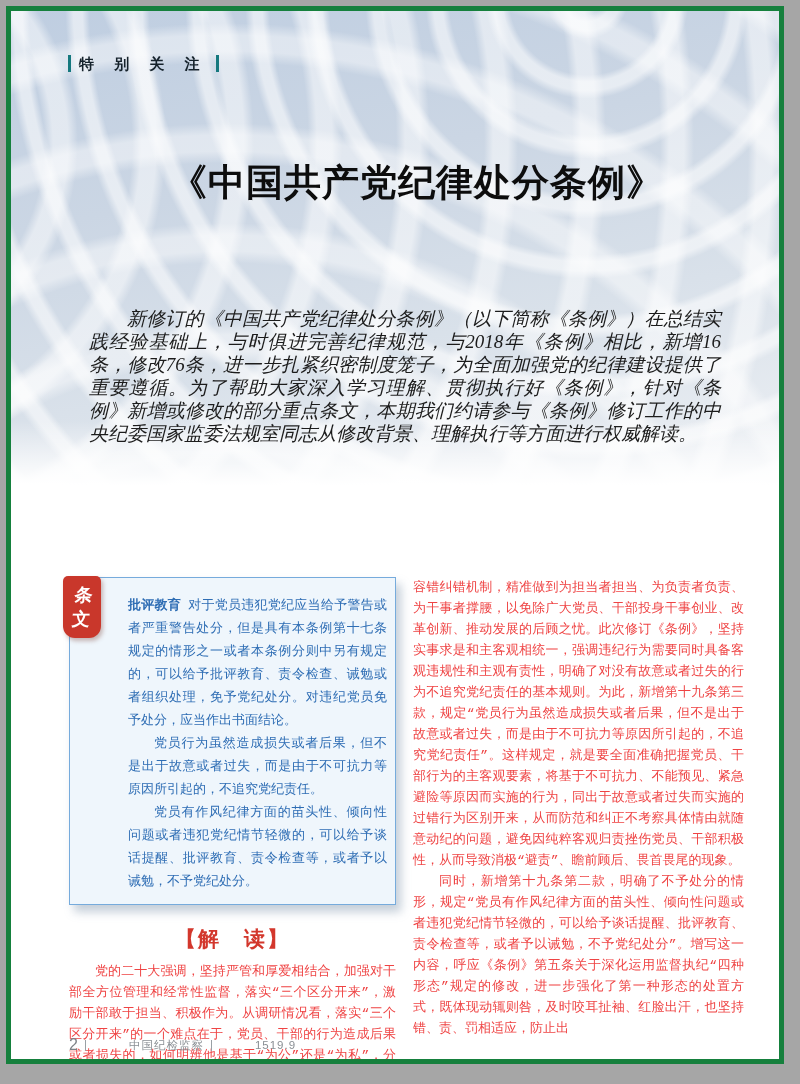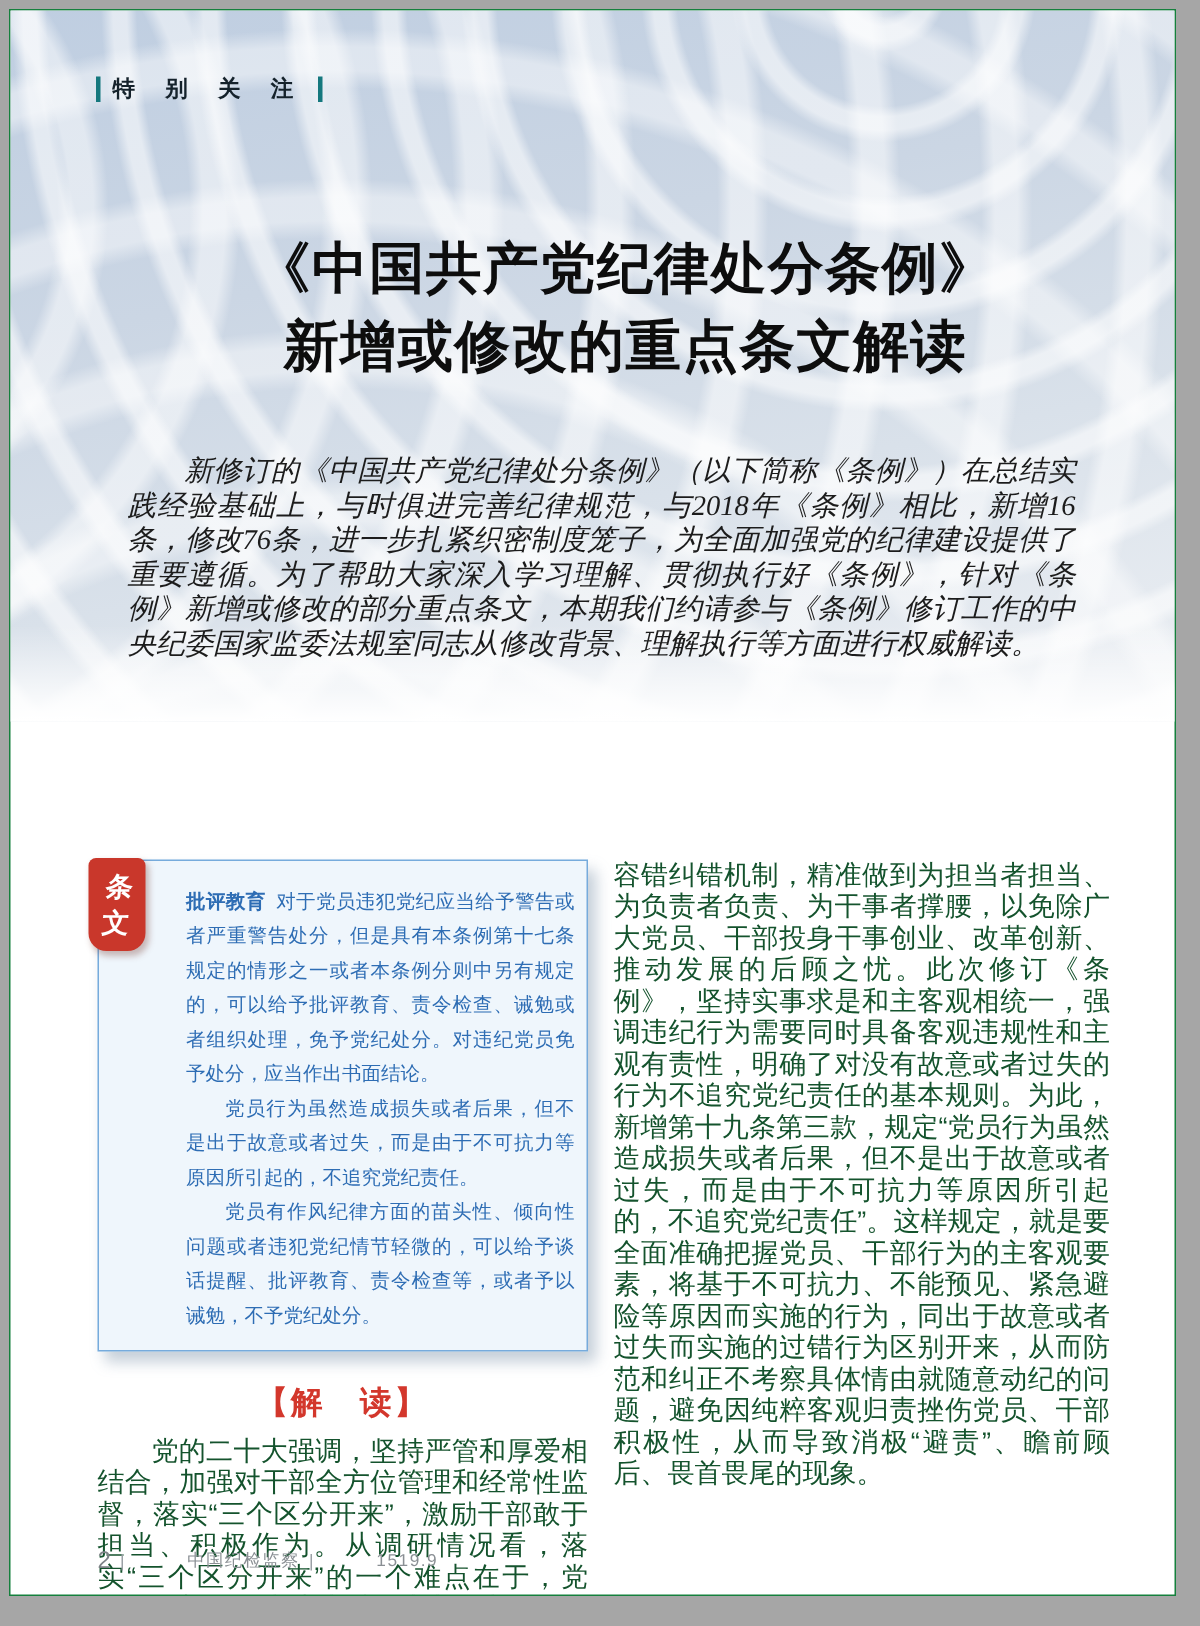--- a/index.html
+++ b/index.html
@@ -7,21 +7,21 @@
     width:800px;height:1084px;
     background:#a6a6a6;
     font-family:"Liberation Sans",sans-serif;
     position:relative;
     overflow:hidden;
   }
   .page{
     position:absolute;left:6px;top:6px;
     width:778px;height:1058px;
     background:#ffffff;
-    border:1px solid #15803d;
+    border:5px solid #15803d;
     box-sizing:border-box;
     overflow:hidden;
   }
   
   .hero{
     position:absolute;left:0;top:0;width:100%;height:474px;
     background:
       repeating-radial-gradient(circle at 75% -3%, rgba(255,255,255,0) 0 18px, rgba(255,255,255,0.55) 25px 34px, rgba(255,255,255,0) 42px 60px),
       repeating-radial-gradient(circle at -22% 28%, rgba(255,255,255,0) 0 26px, rgba(255,255,255,0.50) 35px 50px, rgba(255,255,255,0) 60px 88px),
       repeating-radial-gradient(circle at 28% 165%, rgba(255,255,255,0) 0 30px, rgba(255,255,255,0.45) 42px 58px, rgba(255,255,255,0) 70px 100px),
@@ -89,22 +89,22 @@
     font-size:13px;line-height:23px;text-align:justify;
   }
   .clause b{margin-right:7px;}
   .clause.indent{text-indent:2em;}
   
   .interp-heading{
     margin:20px 0 8px 0;
     font-size:21px;font-weight:bold;color:#d3372c;letter-spacing:2px;text-align:center;
   }
   .body{
-    margin:0;font-family:Liberation Sans, sans-serif;
-    font-size:18px;line-height:21px;color:#14532d;text-align:justify;
+    margin:0;font-family:Liberation Mono, monospace;
+    font-size:13px;line-height:21px;color:#ef4444;text-align:justify;
   }
   .body.indent{text-indent:2em;}
   
   .footer{
     position:absolute;left:58px;top:1026px;z-index:3;
     display:flex;align-items:center;gap:7px;color:#8a8f94;
   }
   .pnum{font-size:16px;line-height:16px;color:#7d8287;}
   .fbar{display:inline-block;width:1px;height:11px;background:#9aa0a5;}
   .fmag,.fissue{font-size:11.5px;line-height:12px;letter-spacing:1px;padding-left:36px;}
@@ -117,41 +117,41 @@
   <div class="hero"></div>
 
   <div class="kicker">
     <span class="kbar"></span>
     <span class="ktext">特 别 关 注</span>
     <span class="kbar"></span>
   </div>
 
   <h1 class="title">
     <span class="tline">《中国共产党纪律处分条例》</span>
-    <span class="tline">新增或修改的重点条文解读</span>
   </h1>
 
   <p class="intro">新修订的《中国共产党纪律处分条例》（以下简称《条例》）在总结实践经验基础上，与时俱进完善纪律规范，与2018年《条例》相比，新增16条，修改76条，进一步扎紧织密制度笼子，为全面加强党的纪律建设提供了重要遵循。为了帮助大家深入学习理解、贯彻执行好《条例》，针对《条例》新增或修改的部分重点条文，本期我们约请参与《条例》修订工作的中央纪委国家监委法规室同志从修改背景、理解执行等方面进行权威解读。</p>
 
 
   <div class="col col-left">
     <div class="clause-box">
       <div class="badge">
         <span class="badge-text">条文</span>
       </div>
       <p class="clause"><b>批评教育</b><span>对于党员违犯党纪应当给予警告或者严重警告处分，但是具有本条例第十七条规定的情形之一或者本条例分则中另有规定的，可以给予批评教育、责令检查、诫勉或者组织处理，免予党纪处分。对违纪党员免予处分，应当作出书面结论。</span></p>
       <p class="clause indent">党员行为虽然造成损失或者后果，但不是出于故意或者过失，而是由于不可抗力等原因所引起的，不追究党纪责任。</p>
       <p class="clause indent">党员有作风纪律方面的苗头性、倾向性问题或者违犯党纪情节轻微的，可以给予谈话提醒、批评教育、责令检查等，或者予以诫勉，不予党纪处分。</p>
     </div>
     <h3 class="interp-heading">【解　读】</h3>
     <p class="body indent">党的二十大强调，坚持严管和厚爱相结合，加强对干部全方位管理和经常性监督，落实“三个区分开来”，激励干部敢于担当、积极作为。从调研情况看，落实“三个区分开来”的一个难点在于，党员、干部的行为造成后果或者损失的，如何明辨他是基于“为公”还是“为私”，分清“无心”还是“有意”，进而促使党组织和党员领导干部敢用、会用</p>
   </div>
 
   <div class="col col-right">
     <p class="body">容错纠错机制，精准做到为担当者担当、为负责者负责、为干事者撑腰，以免除广大党员、干部投身干事创业、改革创新、推动发展的后顾之忧。此次修订《条例》，坚持实事求是和主客观相统一，强调违纪行为需要同时具备客观违规性和主观有责性，明确了对没有故意或者过失的行为不追究党纪责任的基本规则。为此，新增第十九条第三款，规定“党员行为虽然造成损失或者后果，但不是出于故意或者过失，而是由于不可抗力等原因所引起的，不追究党纪责任”。这样规定，就是要全面准确把握党员、干部行为的主客观要素，将基于不可抗力、不能预见、紧急避险等原因而实施的行为，同出于故意或者过失而实施的过错行为区别开来，从而防范和纠正不考察具体情由就随意动纪的问题，避免因纯粹客观归责挫伤党员、干部积极性，从而导致消极“避责”、瞻前顾后、畏首畏尾的现象。</p>
+    <p class="body indent">同时，新增第十九条第二款，明确了不予处分的情形，规定“党员有作风纪律方面的苗头性、倾向性问题或者违犯党纪情节轻微的，可以给予谈话提醒、批评教育、责令检查等，或者予以诫勉，不予党纪处分”。增写这一内容，呼应《条例》第五条关于深化运用监督执纪“四种形态”规定的修改，进一步强化了第一种形态的处置方式，既体现动辄则咎，及时咬耳扯袖、红脸出汗，也坚持错、责、罚相适应，防止出</p>
   </div>
 
   <div class="footer">
     <span class="pnum">2</span>
     <span class="fbar"></span>
     <span class="fmag">中国纪检监察</span>
     <span class="fbar"></span>
     <span class="fissue">1519.9</span>
   </div>
 

